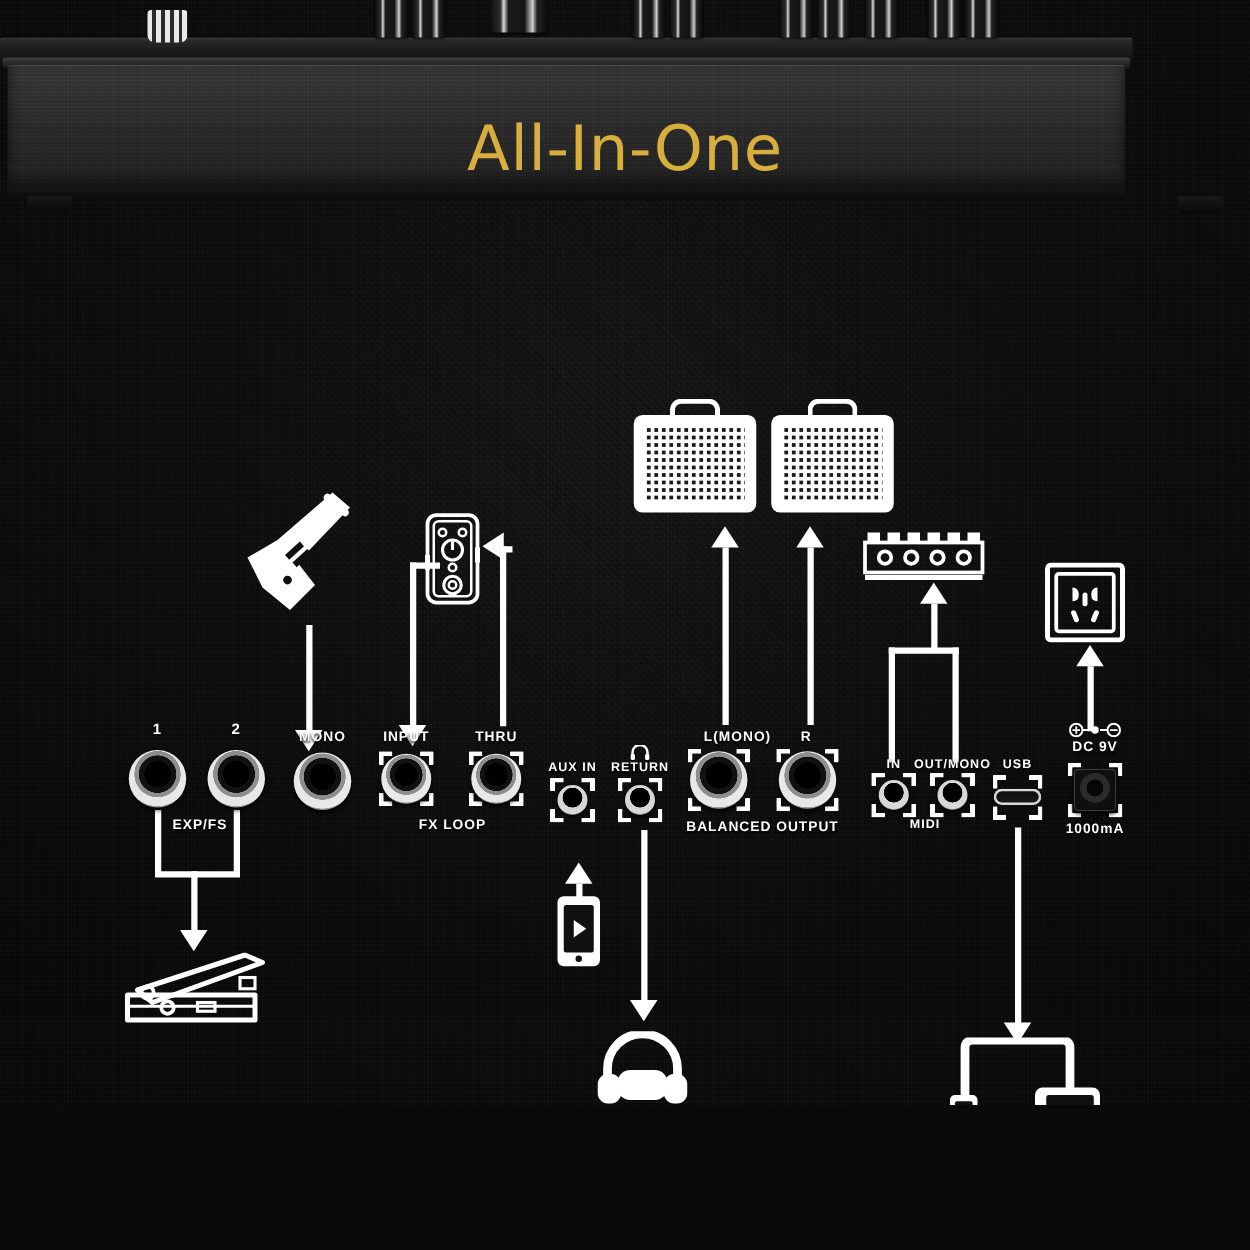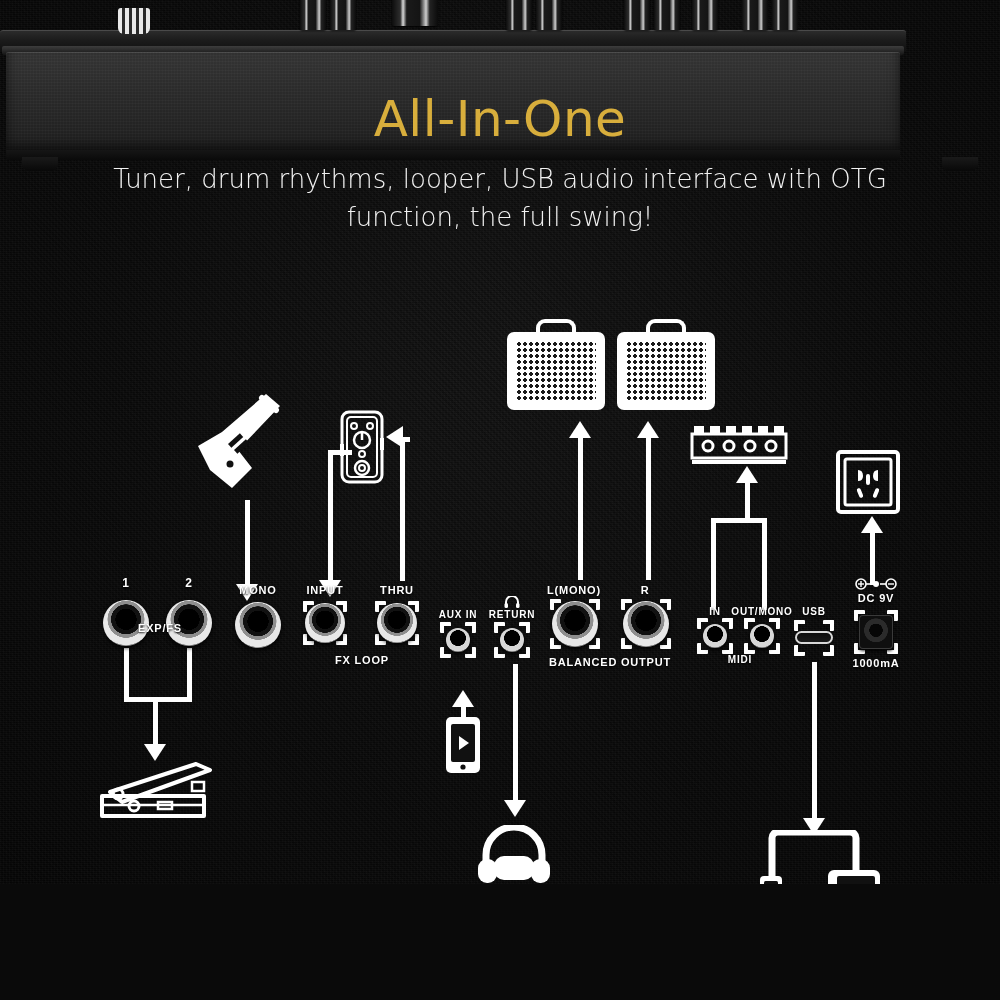--- a/index.html
+++ b/index.html
@@ -219,21 +219,20 @@
     border-radius: 9px 9px 0 0;
   }
 </style>
 </head>
 <body>
 
 <div id="stage">
 
   <div id="headline" class="layer">
     <div id="title">All-In-One</div>
-    <div id="subtitle">Tuner, drum rhythms, looper, USB audio interface with OTG function, the full swing!</div>
   </div>
 
   <div class="icon" style="left:192px; top:392px;">
     <svg width="92" height="102" viewBox="0 0 92 102">
       <path d="M74 2 L88 14 L46 58 L60 76 L40 96 L18 78 L6 54 L30 40 Z" fill="#fff"></path>
       <path d="M70 6 L84 18" stroke="#fff" stroke-width="6" stroke-linecap="round"></path>
       <rect x="36" y="52" width="16" height="5" fill="#111" transform="rotate(-42 36 52)"></rect>
       <rect x="42" y="58" width="16" height="5" fill="#111" transform="rotate(-42 42 58)"></rect>
       <circle cx="38" cy="72" r="3.5" fill="#111"></circle>
     </svg>
@@ -313,21 +312,21 @@
     <div id="amp-bottom"></div>
     <div class="foot" id="foot-l"></div>
     <div class="foot" id="foot-r"></div>
   </div>
 
   <div class="plabel num" style="left:126px; top:576px;">1</div>
   <div class="jack jack-big" style="left:103px; top:600px;"></div>
 
   <div class="plabel num" style="left:189px; top:576px;">2</div>
   <div class="jack jack-big" style="left:166px; top:600px;"></div>
-  <div class="plabel" style="left:160px; top:622px;">EXP/FS</div>
+  <div class="plabel" style="left:160px; top:654px;">EXP/FS</div>
 
   <div class="plabel" style="left:258px; top:584px;">MONO</div>
   <div class="jack jack-big" style="left:235px; top:602px;"></div>
 
   <div class="plabel" style="left:325px; top:584px;">INPUT</div>
   <div class="brackets" style="left:303px; top:601px; width:44px; height:44px;">
     <i class="tl"></i>
       <i class="tr"></i>
       <i class="bl"></i>
       <i class="br"></i>
@@ -362,21 +361,21 @@
   </div>
   <div class="plabel sm" style="left:512px; top:609px;">RETURN</div>
   <div class="brackets" style="left:494px; top:622px; width:36px; height:36px;">
     <i class="tl"></i>
       <i class="tr"></i>
       <i class="bl"></i>
       <i class="br"></i>
   </div>
   <div class="jack jack-sm" style="left:500px; top:628px;"></div>
 
-  <div class="plabel" style="left:574px; top:584px;text-align:right;">L(MONO)</div>
+  <div class="plabel" style="left:590px; top:584px;text-align:right;">L(MONO)</div>
   <div class="brackets" style="left:550px; top:599px; width:50px; height:50px;">
     <i class="tl"></i>
       <i class="tr"></i>
       <i class="bl"></i>
       <i class="br"></i>
   </div>
   <div class="jack jack-big" style="left:552px; top:601px;"></div>
 
   <div class="plabel" style="left:645px; top:584px;">R</div>
   <div class="brackets" style="left:621px; top:599px; width:50px; height:50px;">

